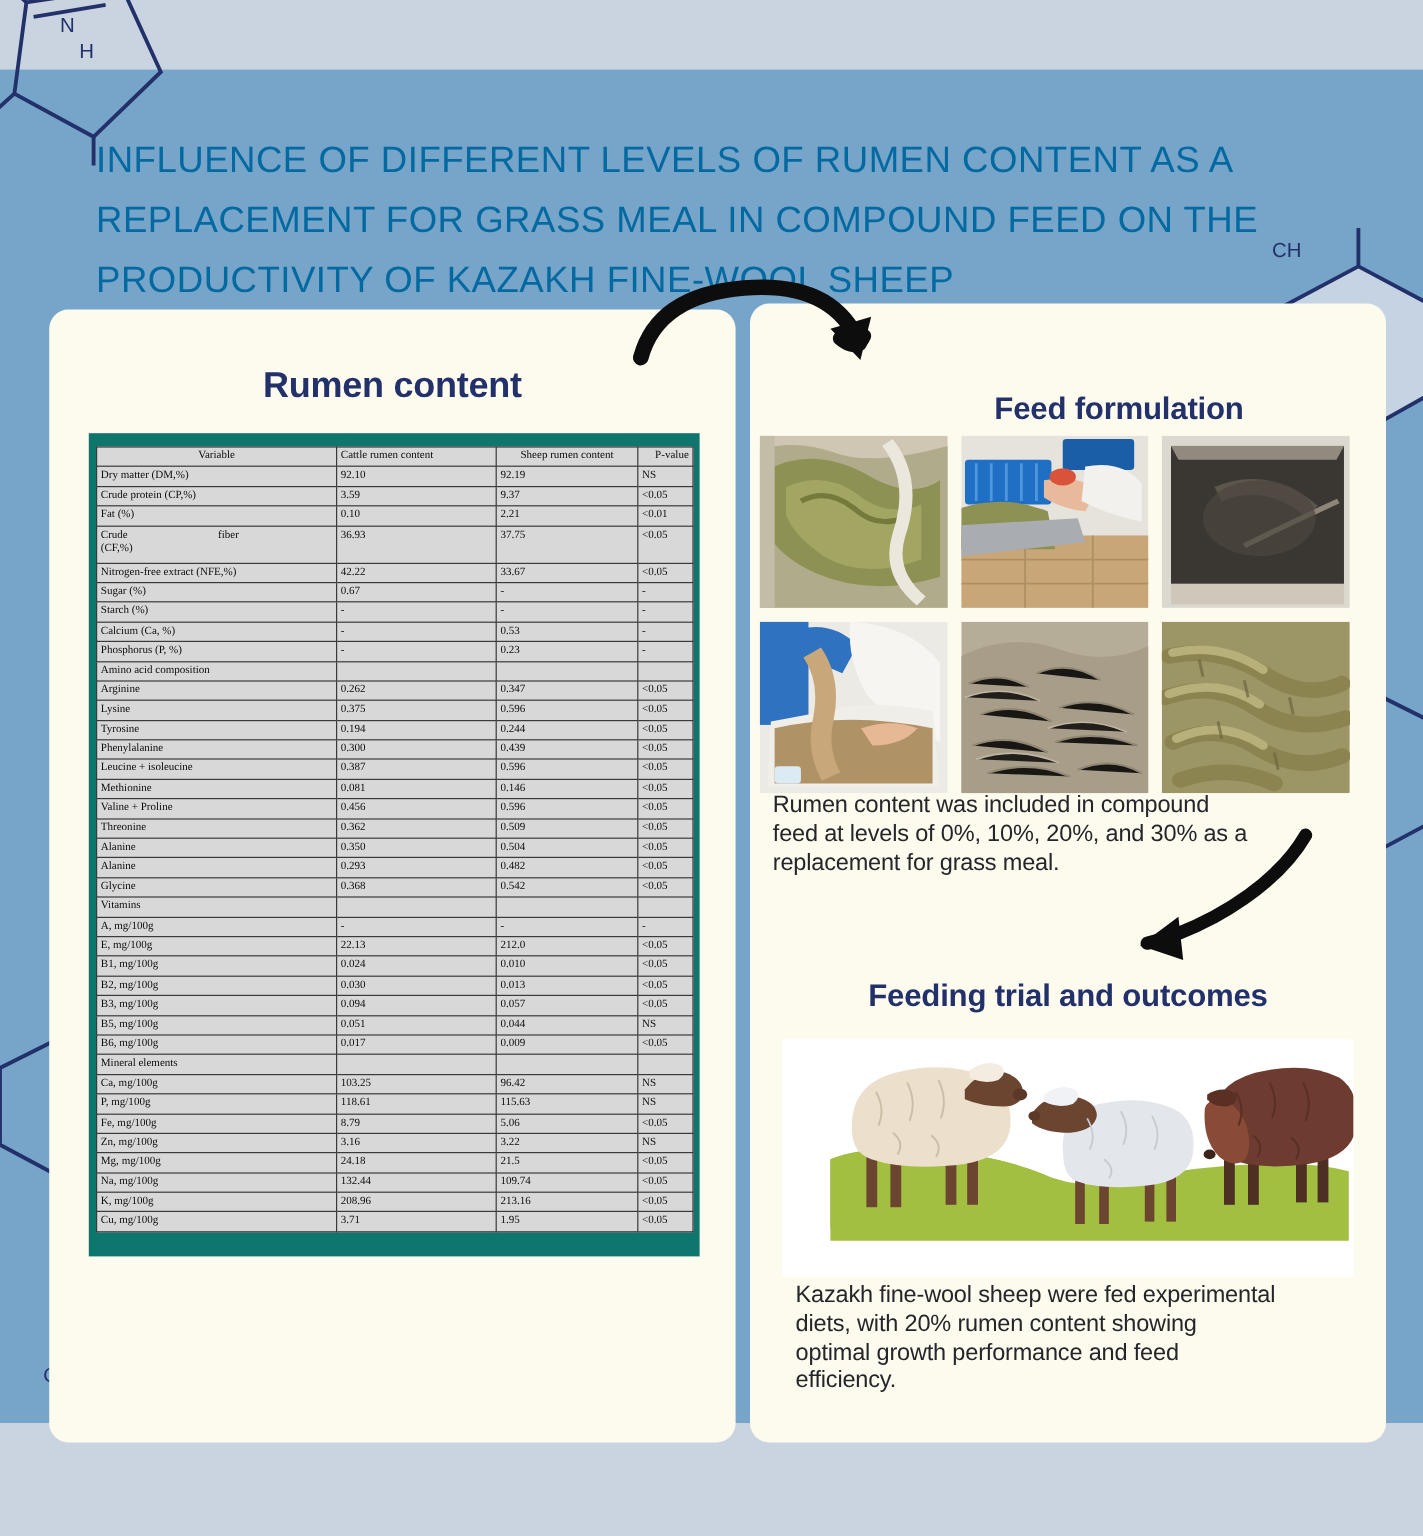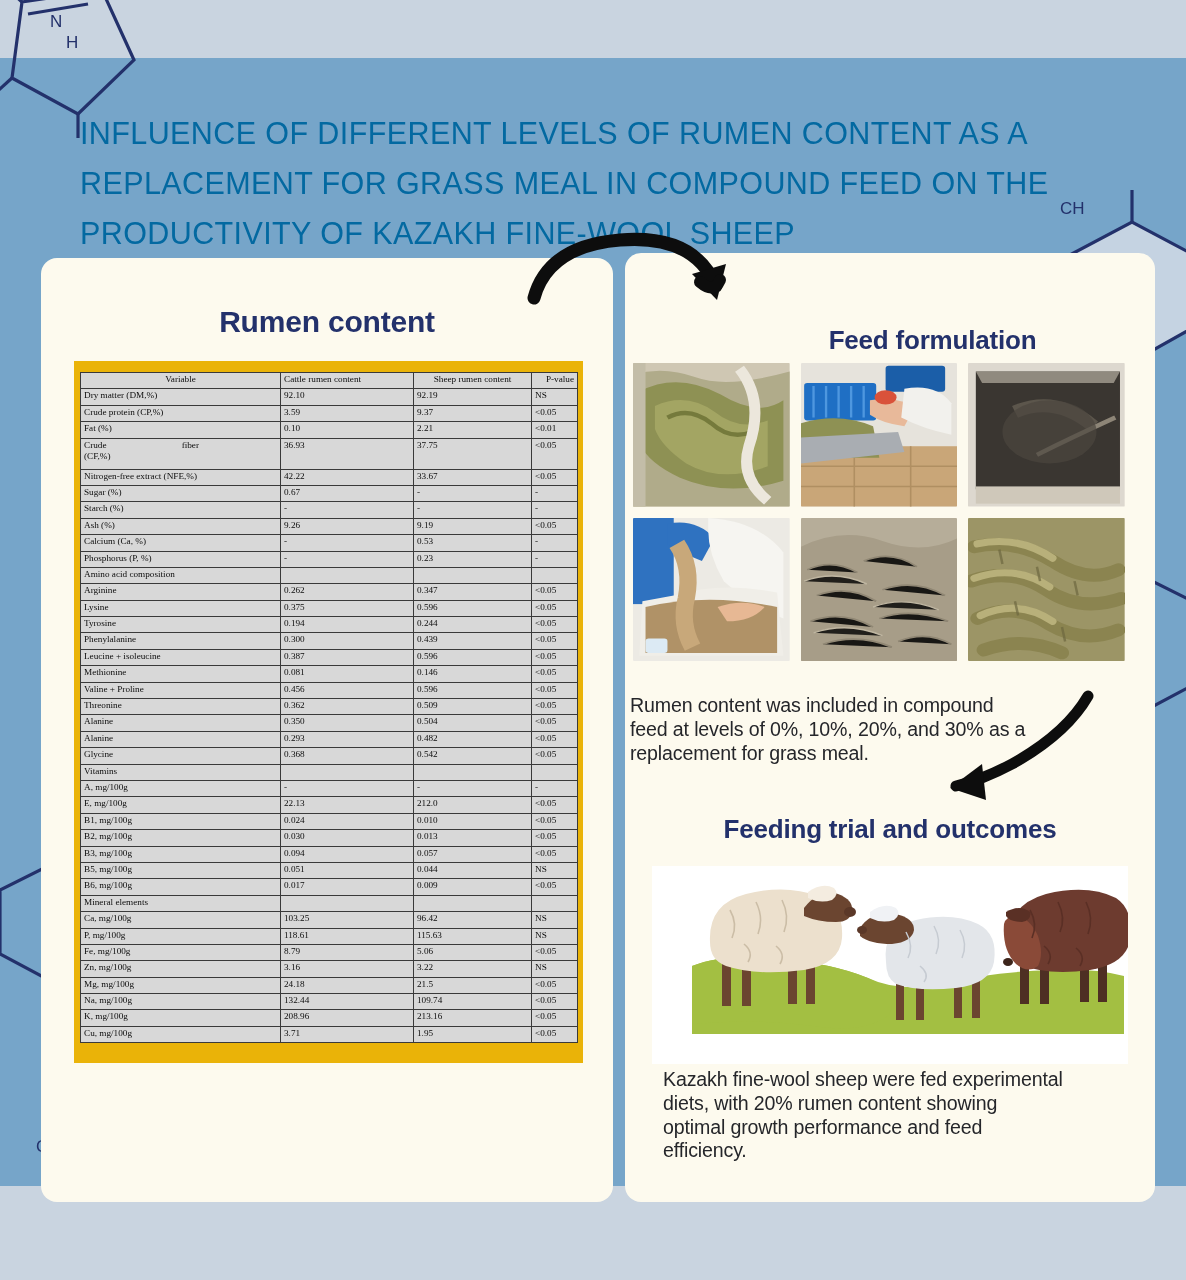--- a/index.html
+++ b/index.html
@@ -72,21 +72,21 @@
     position: absolute; left: 625px; top: 814px; width: 530px;
     text-align: center;
     font-size: 26px; font-weight: bold; color: #23316b;
     letter-spacing: -0.2px;
   }
 
   
   .tbl-wrap {
     position: absolute; left: 74px; top: 361px;
     width: 509px;
-    background: #eab308;
+    background: #0f766e;
     padding: 11px 6px 20px 6px;
   }
   table.data {
     width: 100%;
     border-collapse: collapse;
     background: #d8d8d8;
     font-family: "Liberation Serif", serif;
     font-size: 9.2px;
     color: #0c0c0c;
     table-layout: fixed;
@@ -122,21 +122,21 @@
   .photo svg { display: block; width: 100%; height: 100%; }
 
   
   .para {
     position: absolute;
     font-size: 19.6px;
     line-height: 23.8px;
     color: #25262a;
     letter-spacing: -0.15px;
   }
-  .para-feed  { left: 630px; top: 660px; width: 400px; margin-top: 34px; }
+  .para-feed  { left: 644px; top: 660px; width: 400px; }
   .para-trial { left: 663px; top: 1068px; width: 400px; }
 
   
   .sheep-box {
     position: absolute; left: 652px; top: 866px;
     width: 476px; height: 198px;
     background: #ffffff;
     overflow: hidden;
   }
   .sheep-box svg { display: block; width: 100%; height: 100%; }
@@ -285,26 +285,20 @@
             <td>Sugar (%)</td>
             <td>0.67</td>
             <td>-</td>
             <td>-</td>
           </tr>
           <tr>
             <td>Starch (%)</td>
             <td>-</td>
             <td>-</td>
             <td>-</td>
-          </tr>
-          <tr>
-            <td>Ash (%)</td>
-            <td>9.26</td>
-            <td>9.19</td>
-            <td>&lt;0.05</td>
           </tr>
           <tr>
             <td>Calcium (Ca, %)</td>
             <td>-</td>
             <td>0.53</td>
             <td>-</td>
           </tr>
           <tr>
             <td>Phosphorus (P, %)</td>
             <td>-</td>

